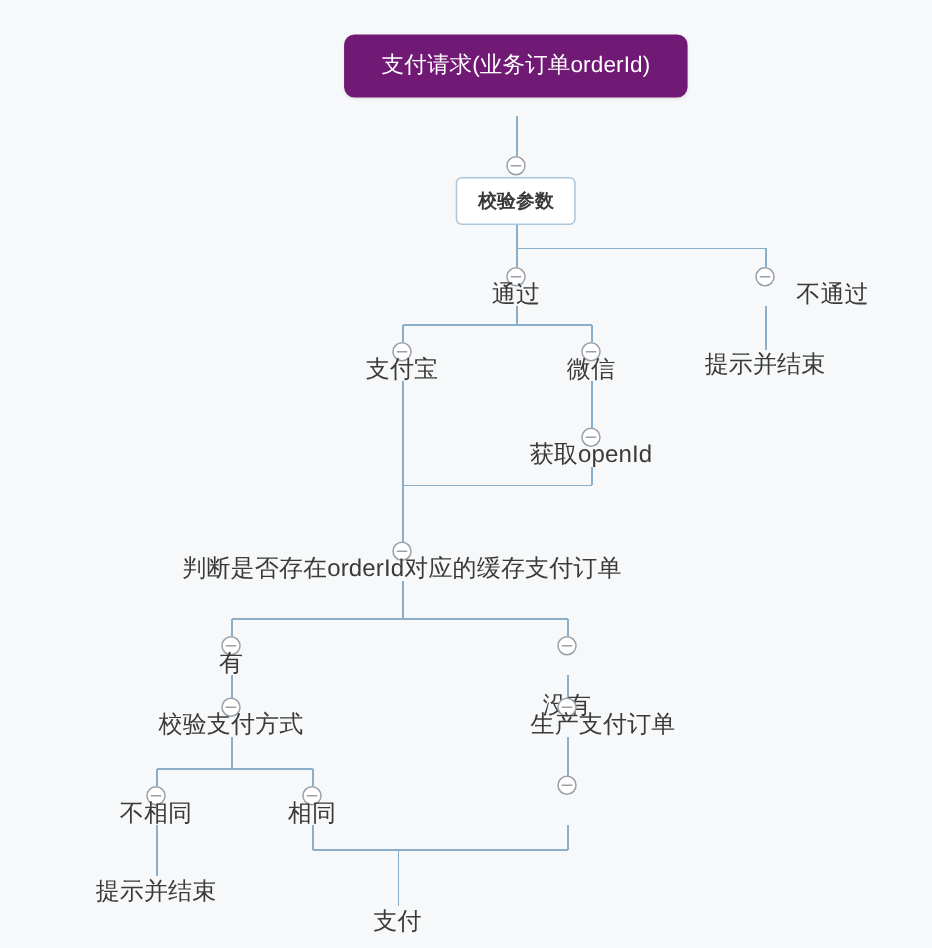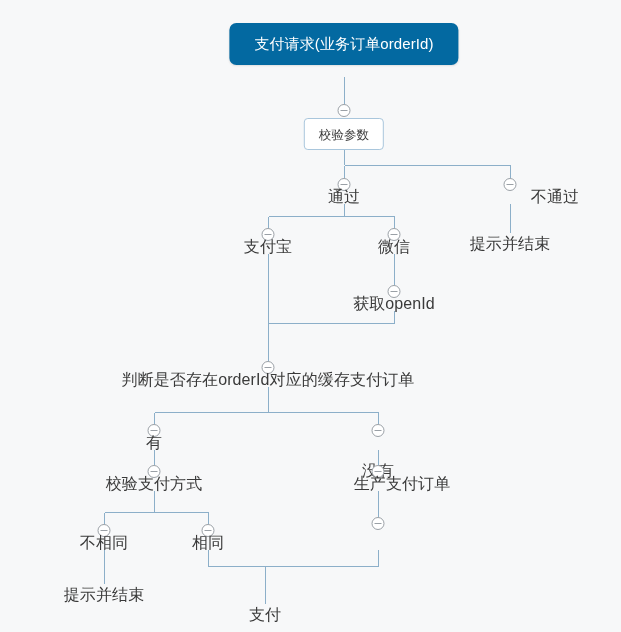--- a/index.html
+++ b/index.html
@@ -39,35 +39,36 @@
   }
   .node-label {
     display: inline-block;
     font-size: 16px;
     color: #3a3a3a;
     letter-spacing: 0.1px;
     white-space: nowrap;
   }
   
   .node-root {
-    background: #0369a1;
+    background: #701a75;
     border-radius: 7px;
     padding: 13px 25px;
     box-shadow: 0 1px 2px rgba(0,0,0,0.10);
   }
   .node-root .node-label {
     color: #ffffff;
     font-size: 15px;
   }
   
   .node-box {
     background: #ffffff;
     border: 1px solid #a9c6dc;
     border-radius: 4px;
     padding: 7px 14px;
+    font-weight: bold;
   }
   .node-box .node-label {
     font-size: 12.5px;
     color: #3a3a3a;
   }
   
   .node-plain {
     background: transparent;
   }
   

